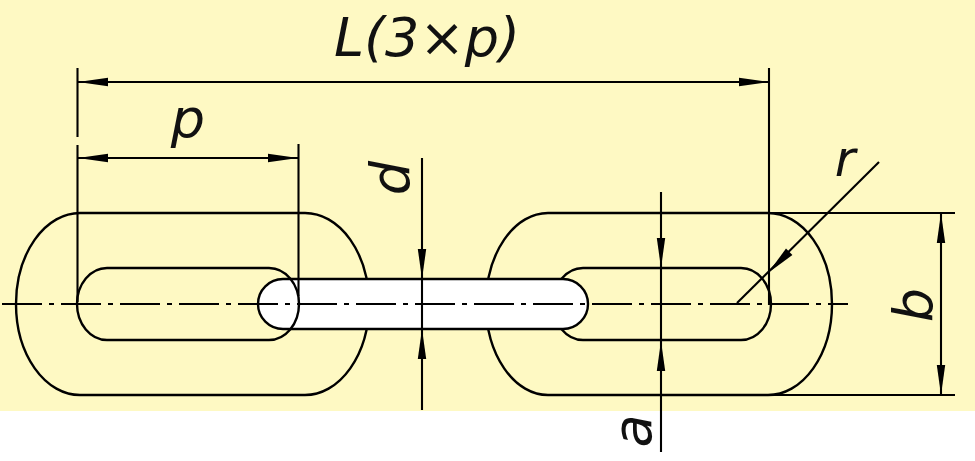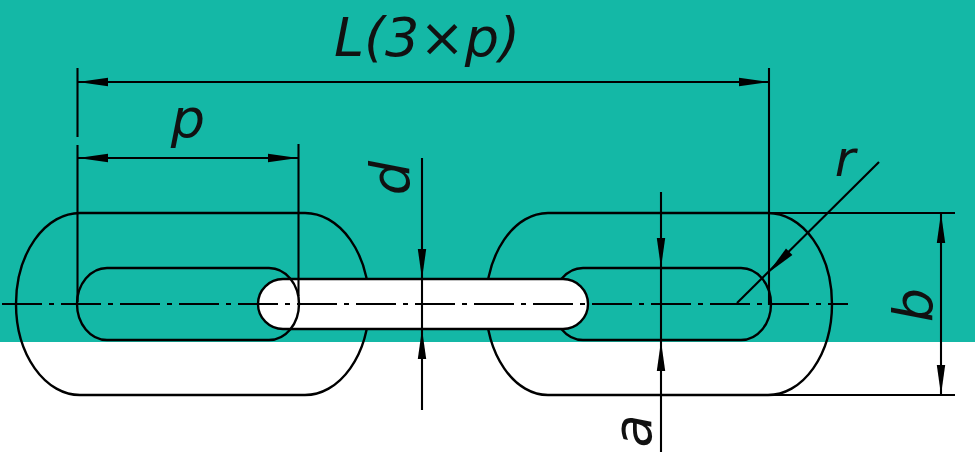--- a/index.html
+++ b/index.html
@@ -6,22 +6,22 @@
     margin: 0;
     padding: 0;
     background: #ffffff;
     width: 975px;
     height: 461px;
     overflow: hidden;
   }
   .drawing-stage {
     position: relative;
     width: 975px;
-    height: 342px;
-    background: #14b8a6;
+    height: 411px;
+    background: #fef9c3;
   }
   svg { display: block; }
   .contour {
     fill: none;
     stroke: #000000;
     stroke-width: 2.4;
   }
   .capsule {
     fill: #ffffff;
     stroke: #000000;

